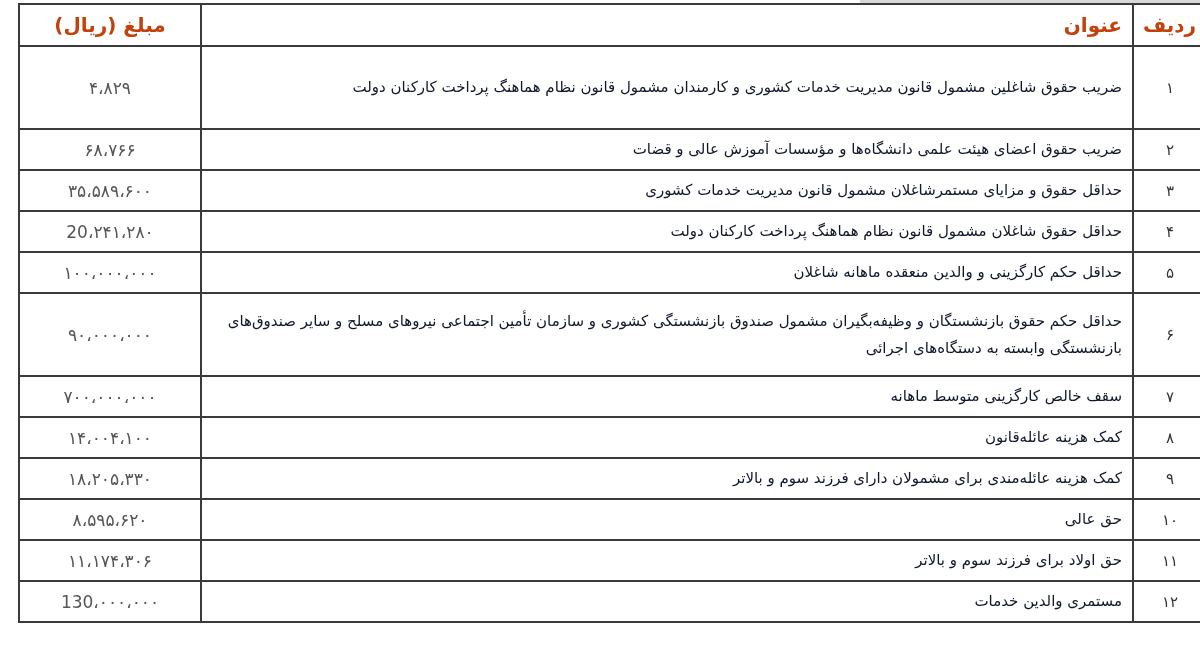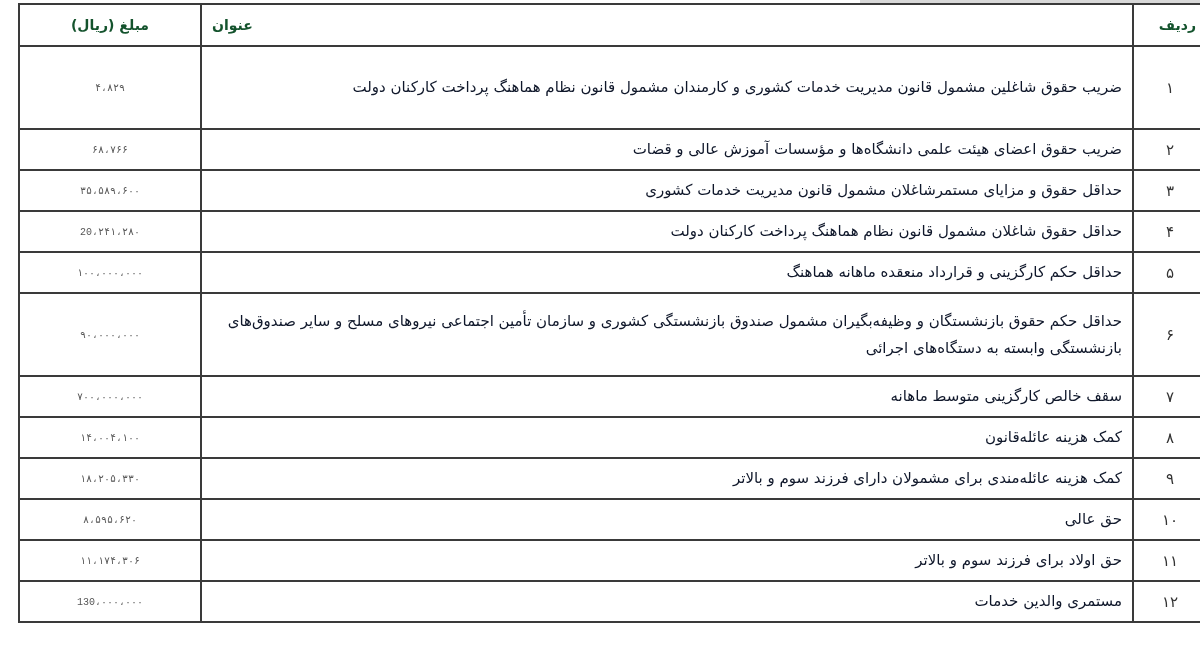--- a/index.html
+++ b/index.html
@@ -37,45 +37,44 @@
     }
     table.data-table th,
     table.data-table td {
       border: 2px solid #3a3a3a;
       padding: 0 10px;
       vertical-align: middle;
     }
     table.data-table th {
       height: 40px;
       font-weight: bold;
-      font-size: 14px;
-      color: #14532d;
+      font-size: 20px;
+      color: #c2410c;
     }
     th.col-row { width: 52px; text-align: right; padding-right: 6px; }
-    th.col-title { text-align: left; }
+    th.col-title { text-align: right; }
     th.col-amount { width: 160px; text-align: center; }
 
     td.row-no {
       text-align: center;
       font-size: 15px;
       color: #333;
     }
     td.title {
       text-align: right;
       font-size: 15px;
       line-height: 27px;
       color: #0f172a;
     }
     td.amount {
       text-align: center;
-      font-size: 10px;
+      font-size: 17px;
       color: #555;
       letter-spacing: 0.5px;
       direction: ltr;
-      font-family: Liberation Mono, monospace;
     }
     tr.row-single td { height: 39px; }
     tr.row-double td { height: 81px; }
   </style>
 </head>
 <body>
 
 <div class="page">
   <div class="top-strip"></div>
 
@@ -103,21 +102,21 @@
         <td class="title">حداقل حقوق و مزایای مستمرشاغلان مشمول قانون مدیریت خدمات کشوری</td>
         <td class="amount">۳۵،۵۸۹،۶۰۰</td>
       </tr>
       <tr class="row-single">
         <td class="row-no">۴</td>
         <td class="title">حداقل حقوق شاغلان مشمول قانون نظام هماهنگ پرداخت کارکنان دولت</td>
         <td class="amount">20،۲۴۱،۲۸۰</td>
       </tr>
       <tr class="row-single">
         <td class="row-no">۵</td>
-        <td class="title">حداقل حکم کارگزینی و قرارداد منعقده ماهانه هماهنگ</td>
+        <td class="title">حداقل حکم کارگزینی و والدین منعقده ماهانه شاغلان</td>
         <td class="amount">۱۰۰،۰۰۰،۰۰۰</td>
       </tr>
       <tr class="row-double">
         <td class="row-no">۶</td>
         <td class="title">حداقل حکم حقوق بازنشستگان و وظیفه‌بگیران مشمول صندوق بازنشستگی کشوری و سازمان تأمین اجتماعی نیروهای مسلح و سایر صندوق‌های بازنشستگی وابسته به دستگاه‌های اجرائی</td>
         <td class="amount">۹۰،۰۰۰،۰۰۰</td>
       </tr>
       <tr class="row-single">
         <td class="row-no">۷</td>
         <td class="title">سقف خالص کارگزینی متوسط ماهانه</td>

